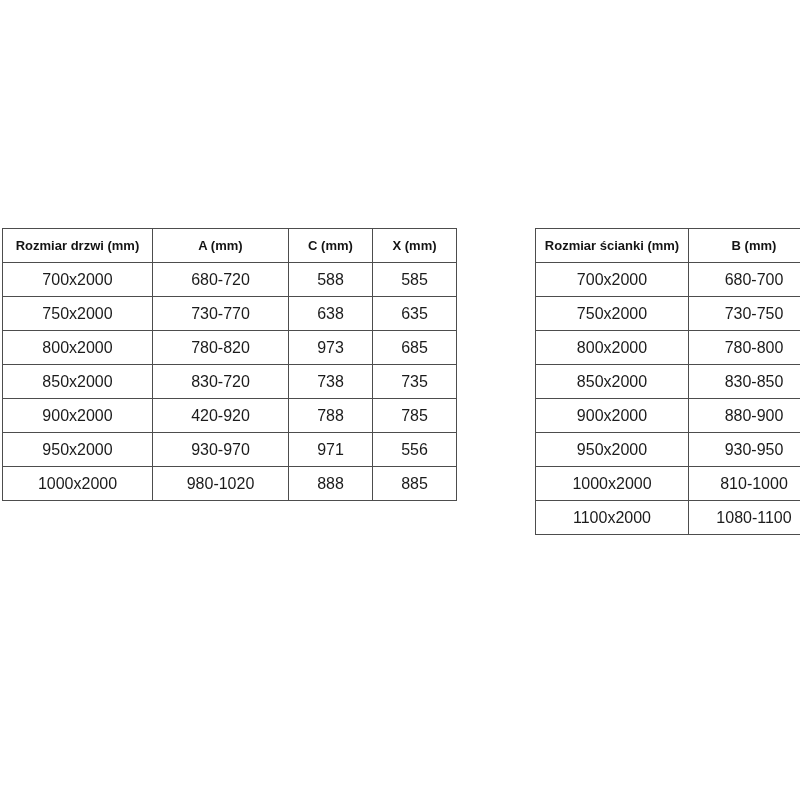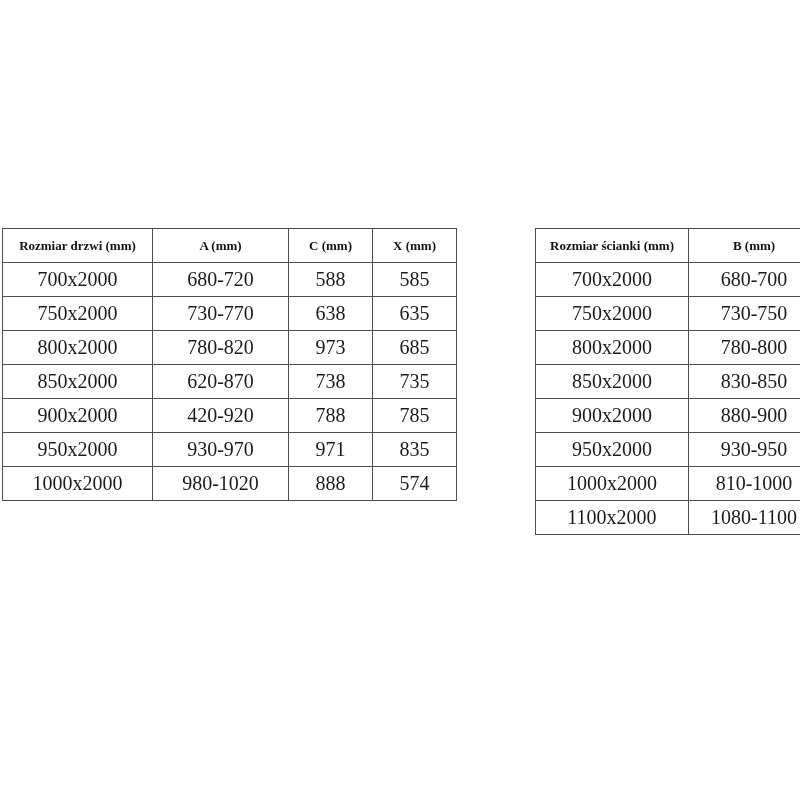--- a/index.html
+++ b/index.html
@@ -10,21 +10,20 @@
     background: #ffffff;
     font-family: "Liberation Sans", sans-serif;
     color: #1b1b1b;
   }
   .canvas {
     position: relative;
     width: 800px;
     height: 560px;
     background: #ffffff;
     overflow: hidden;
-    font-family: Liberation Serif, serif;
   }
   table.spec {
     position: absolute;
     border-collapse: collapse;
     table-layout: fixed;
     background: #ffffff;
   }
   table.spec th, table.spec td {
     border: 1px solid #4d4d4d;
     text-align: center;
@@ -33,21 +32,21 @@
     height: 33px;
     white-space: nowrap;
     overflow: hidden;
   }
   table.spec th {
     font-size: 13px;
     font-weight: bold;
     color: #141414;
   }
   table.spec td {
-    font-size: 20px;
+    font-size: 16px;
     font-weight: normal;
     color: #1b1b1b;
   }
   #doors-table { left: 2px;   top: 228px; width: 454px; }
   #wall-table  { left: 535px; top: 228px; width: 284px; border-radius: 15px; }
 </style>
 </head>
 <body>
 
 <div class="canvas">
@@ -81,41 +80,41 @@
           <td>635</td>
         </tr>
         <tr>
           <td>800x2000</td>
           <td>780-820</td>
           <td>973</td>
           <td>685</td>
         </tr>
         <tr>
           <td>850x2000</td>
-          <td>620-870</td>
+          <td>830-720</td>
           <td>738</td>
           <td>735</td>
         </tr>
         <tr>
           <td>900x2000</td>
           <td>420-920</td>
           <td>788</td>
           <td>785</td>
         </tr>
         <tr>
           <td>950x2000</td>
           <td>930-970</td>
           <td>971</td>
-          <td>835</td>
+          <td>556</td>
         </tr>
         <tr>
           <td>1000x2000</td>
           <td>980-1020</td>
           <td>888</td>
-          <td>574</td>
+          <td>885</td>
         </tr>
       </tbody>
   </table>
 
   <table class="spec" id="wall-table">
     <colgroup>
       <col style="width:153px">
       <col style="width:131px">
     </colgroup>
     <thead>

